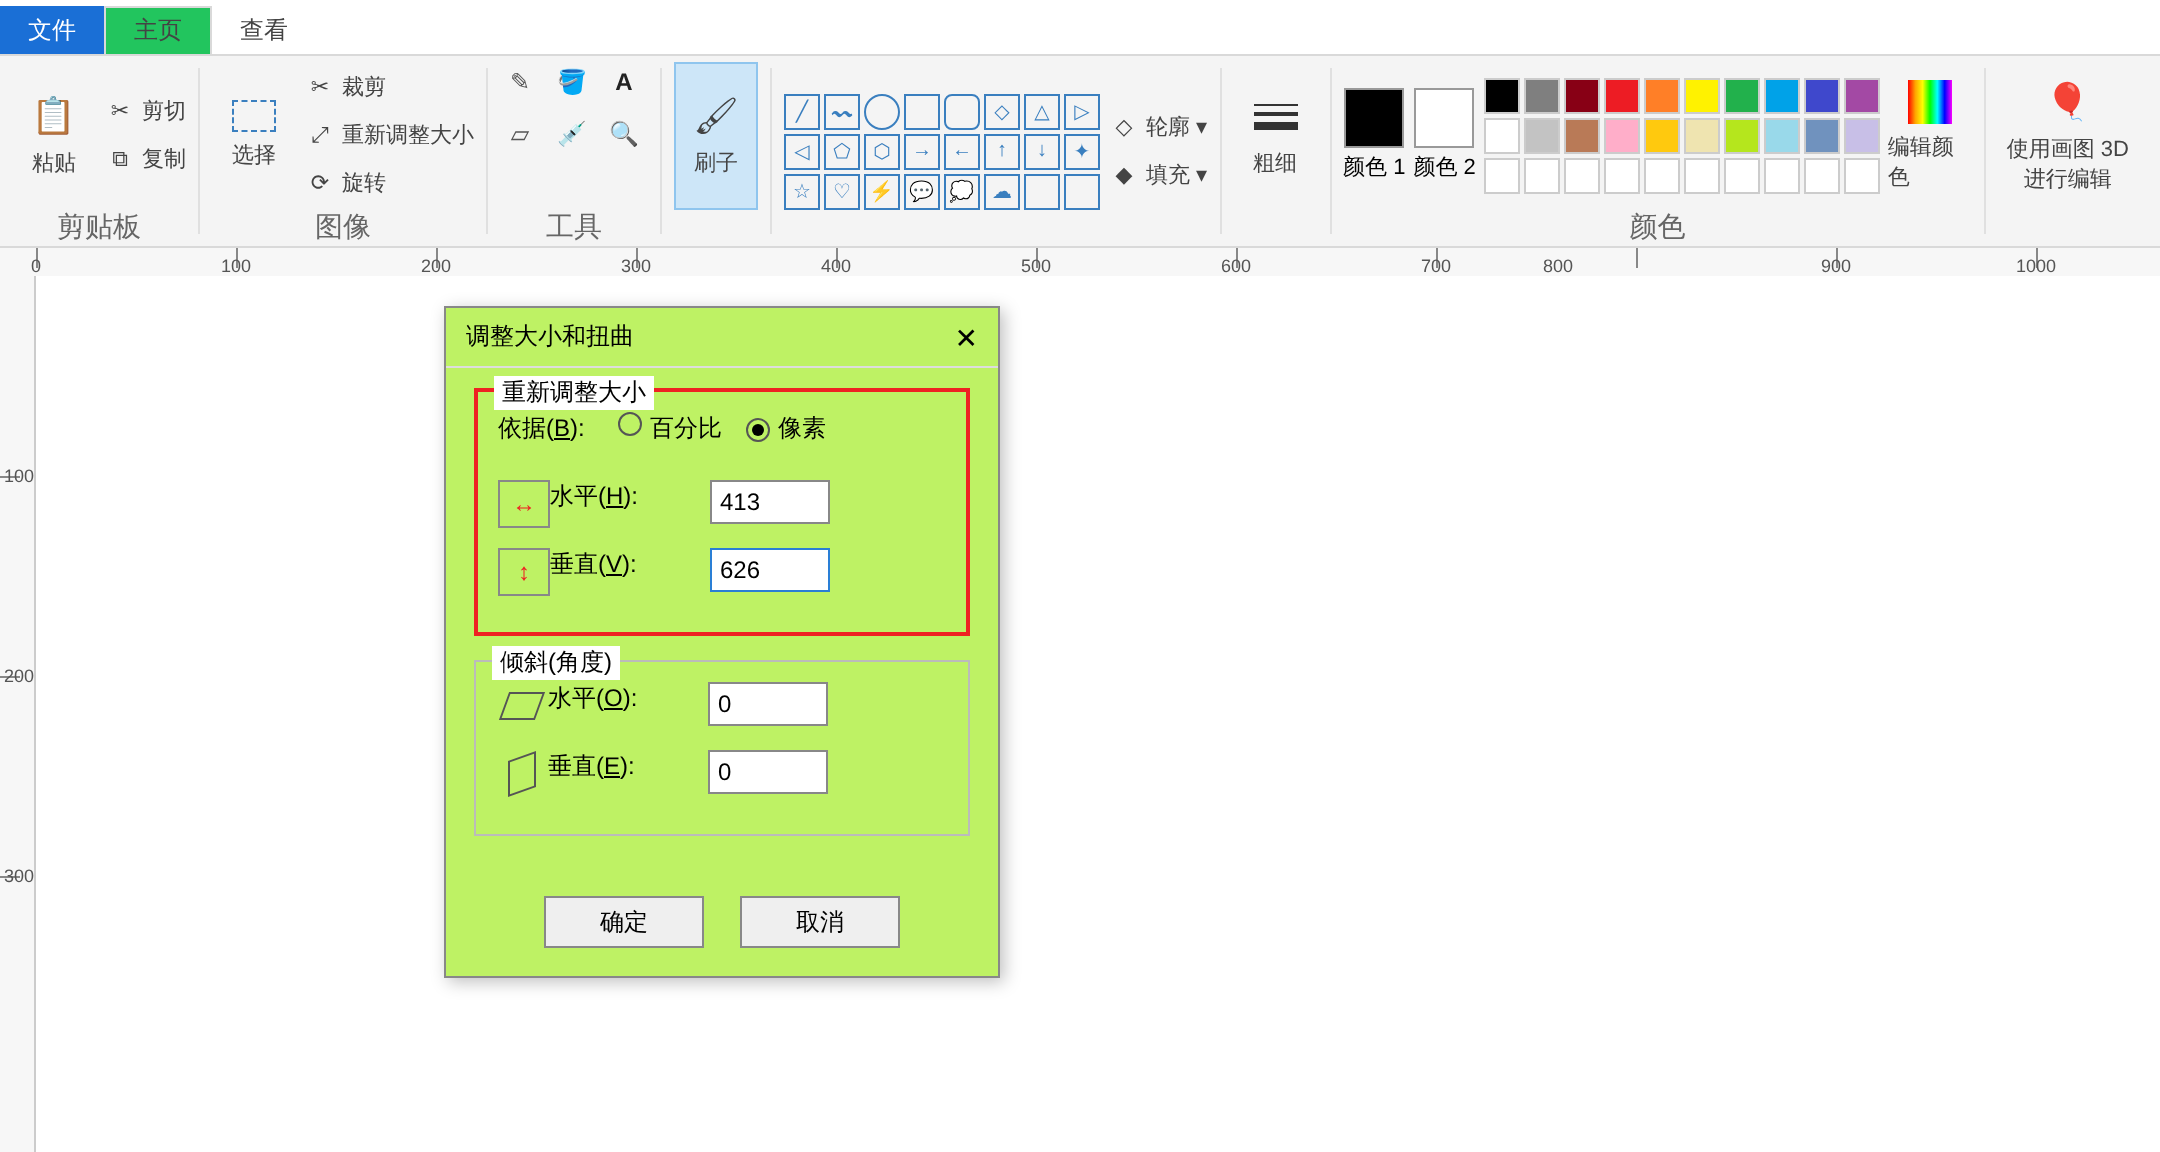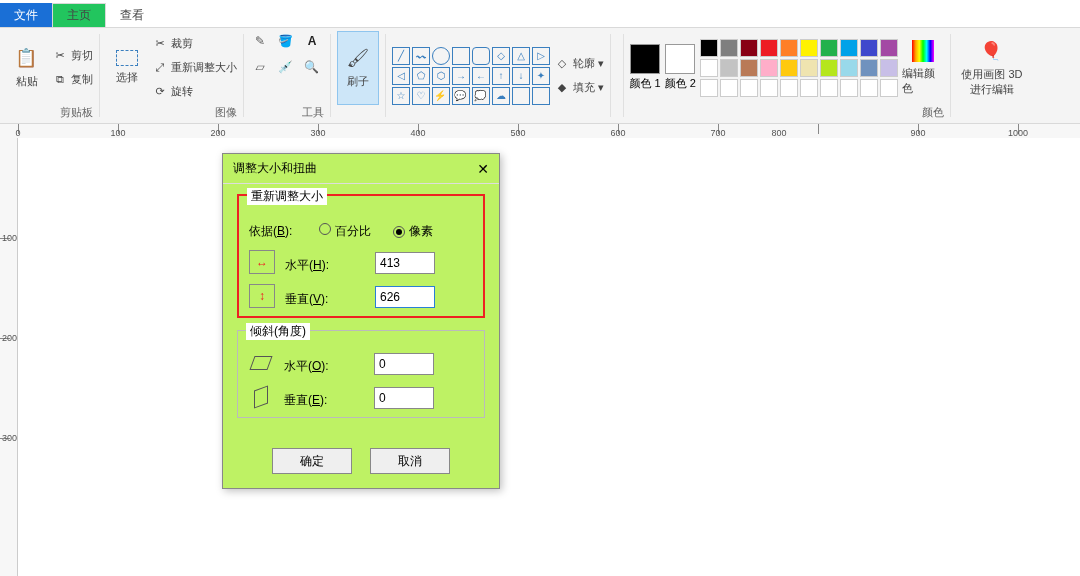--- a/index.html
+++ b/index.html
@@ -8,21 +8,21 @@
   
   .tabbar { height: 28px; background: #fff; display: flex; align-items: flex-end; border-bottom: 1px solid #d9d9d9; }
   .tab { padding: 4px 14px; height: 24px; display: flex; align-items: center; cursor: pointer; color: #444; }
   .tab.file { background: #1a6fd6; color: #fff; }
   .tab.active { background: #22c55e; border: 1px solid #d9d9d9; border-bottom: none; }
 
   
   .ribbon { height: 96px; background: #f4f4f4; border-bottom: 1px solid #d9d9d9; display: flex; }
   .group { display: flex; flex-direction: column; padding: 2px 6px; }
   .group-body { flex: 1; display: flex; align-items: center; gap: 4px; }
-  .group-label { text-align: right; font-size: 11px; color: #666; height: 16px; }
+  .group-label { text-align: center; font-size: 14px; color: #666; height: 16px; }
   .sep { width: 1px; background: #e0e0e0; margin: 6px 0; }
 
   .bigbtn { display: flex; flex-direction: column; align-items: center; justify-content: center; width: 42px; height: 74px; font-size: 11px; color: #444; gap: 4px; }
   .bigbtn .ico { width: 24px; height: 24px; display: flex; align-items: center; justify-content: center; font-size: 18px; }
   .bigbtn.selected { background: #cde6f8; border: 1px solid #8fc5ee; }
 
   .smallrow { display: flex; align-items: center; gap: 3px; font-size: 11px; color: #444; height: 22px; }
   .smallrow .ico { width: 16px; height: 16px; display: flex; align-items: center; justify-content: center; }
 
   .iconcell { width: 20px; height: 20px; display: flex; align-items: center; justify-content: center; color: #555; }
@@ -45,21 +45,21 @@
 
   
   .dialog { position: absolute; left: 222px; top: 153px; width: 278px; background: #bef264; border: 1px solid #888; box-shadow: 2px 2px 8px rgba(0,0,0,.25); }
   .dlg-title { height: 30px; display: flex; align-items: center; padding: 0 10px; font-size: 12px; border-bottom: 1px solid #ddd; }
   .dlg-title .close { margin-left: auto; font-size: 14px; cursor: pointer; }
   .dlg-body { padding: 10px 14px; }
   .fieldset { border: 1px solid #bbb; padding: 10px 10px 8px; margin-bottom: 12px; position: relative; }
   .fieldset.hl { border: 2px solid #e22; }
   .legend { position: absolute; top: -8px; left: 8px; background: #fff; padding: 0 4px; font-size: 12px; }
 
-  .row { display: flex; align-items: flex-end; height: 34px; gap: 10px; }
+  .row { display: flex; align-items: flex-start; height: 34px; }
   .row .lbl { width: 60px; text-align: left; }
   .row input.num { width: 60px; height: 22px; border: 1px solid #888; padding: 0 4px; font-size: 12px; margin-left: 20px; }
   .row input.num.focus { border: 1px solid #2a7fd6; }
   .iconbox { width: 26px; height: 24px; border: 1px solid #888; display: flex; align-items: center; justify-content: center; }
   .radio { width: 12px; height: 12px; border: 1px solid #555; border-radius: 50%; display: inline-flex; align-items: center; justify-content: center; margin-right: 4px; }
   .radio.sel::after { content: ""; width: 6px; height: 6px; background: #000; border-radius: 50%; }
   .chk { width: 12px; height: 12px; border: 1px solid #555; display: inline-block; margin-right: 4px; vertical-align: middle; }
 
   .dlg-foot { display: flex; justify-content: center; gap: 18px; padding: 8px 0 14px; }
   .btn { width: 80px; height: 26px; border: 1px solid #888; background: #efefef; font-size: 12px; display: flex; align-items: center; justify-content: center; cursor: pointer; }
@@ -183,20 +183,30 @@
         <div class="smallrow">
           <span class="ico">◆</span>
           <span>填充</span> ▾
         </div>
       </div>
     </div>
   </div>
   <div class="sep"></div>
 
   <div class="group">
+    <div class="group-body">
+      <div class="bigbtn">
+        <span class="ico" style="display:flex;flex-direction:column;gap:3px;width:22px">
+          <span style="border-top:1px solid #333;width:100%"></span>
+          <span style="border-top:2px solid #333;width:100%"></span>
+          <span style="border-top:4px solid #333;width:100%"></span>
+        </span>
+        <span>粗细</span>
+      </div>
+    </div>
     <div class="group-label"></div>
   </div>
   <div class="sep"></div>
 
   <div class="group">
     <div class="group-body">
       <div style="display:flex;flex-direction:column;align-items:center;gap:2px">
         <div class="swatch" id="sw1" style="background: rgb(0, 0, 0);"></div>
         <span style="font-size:11px">颜色 1</span>
       </div>

